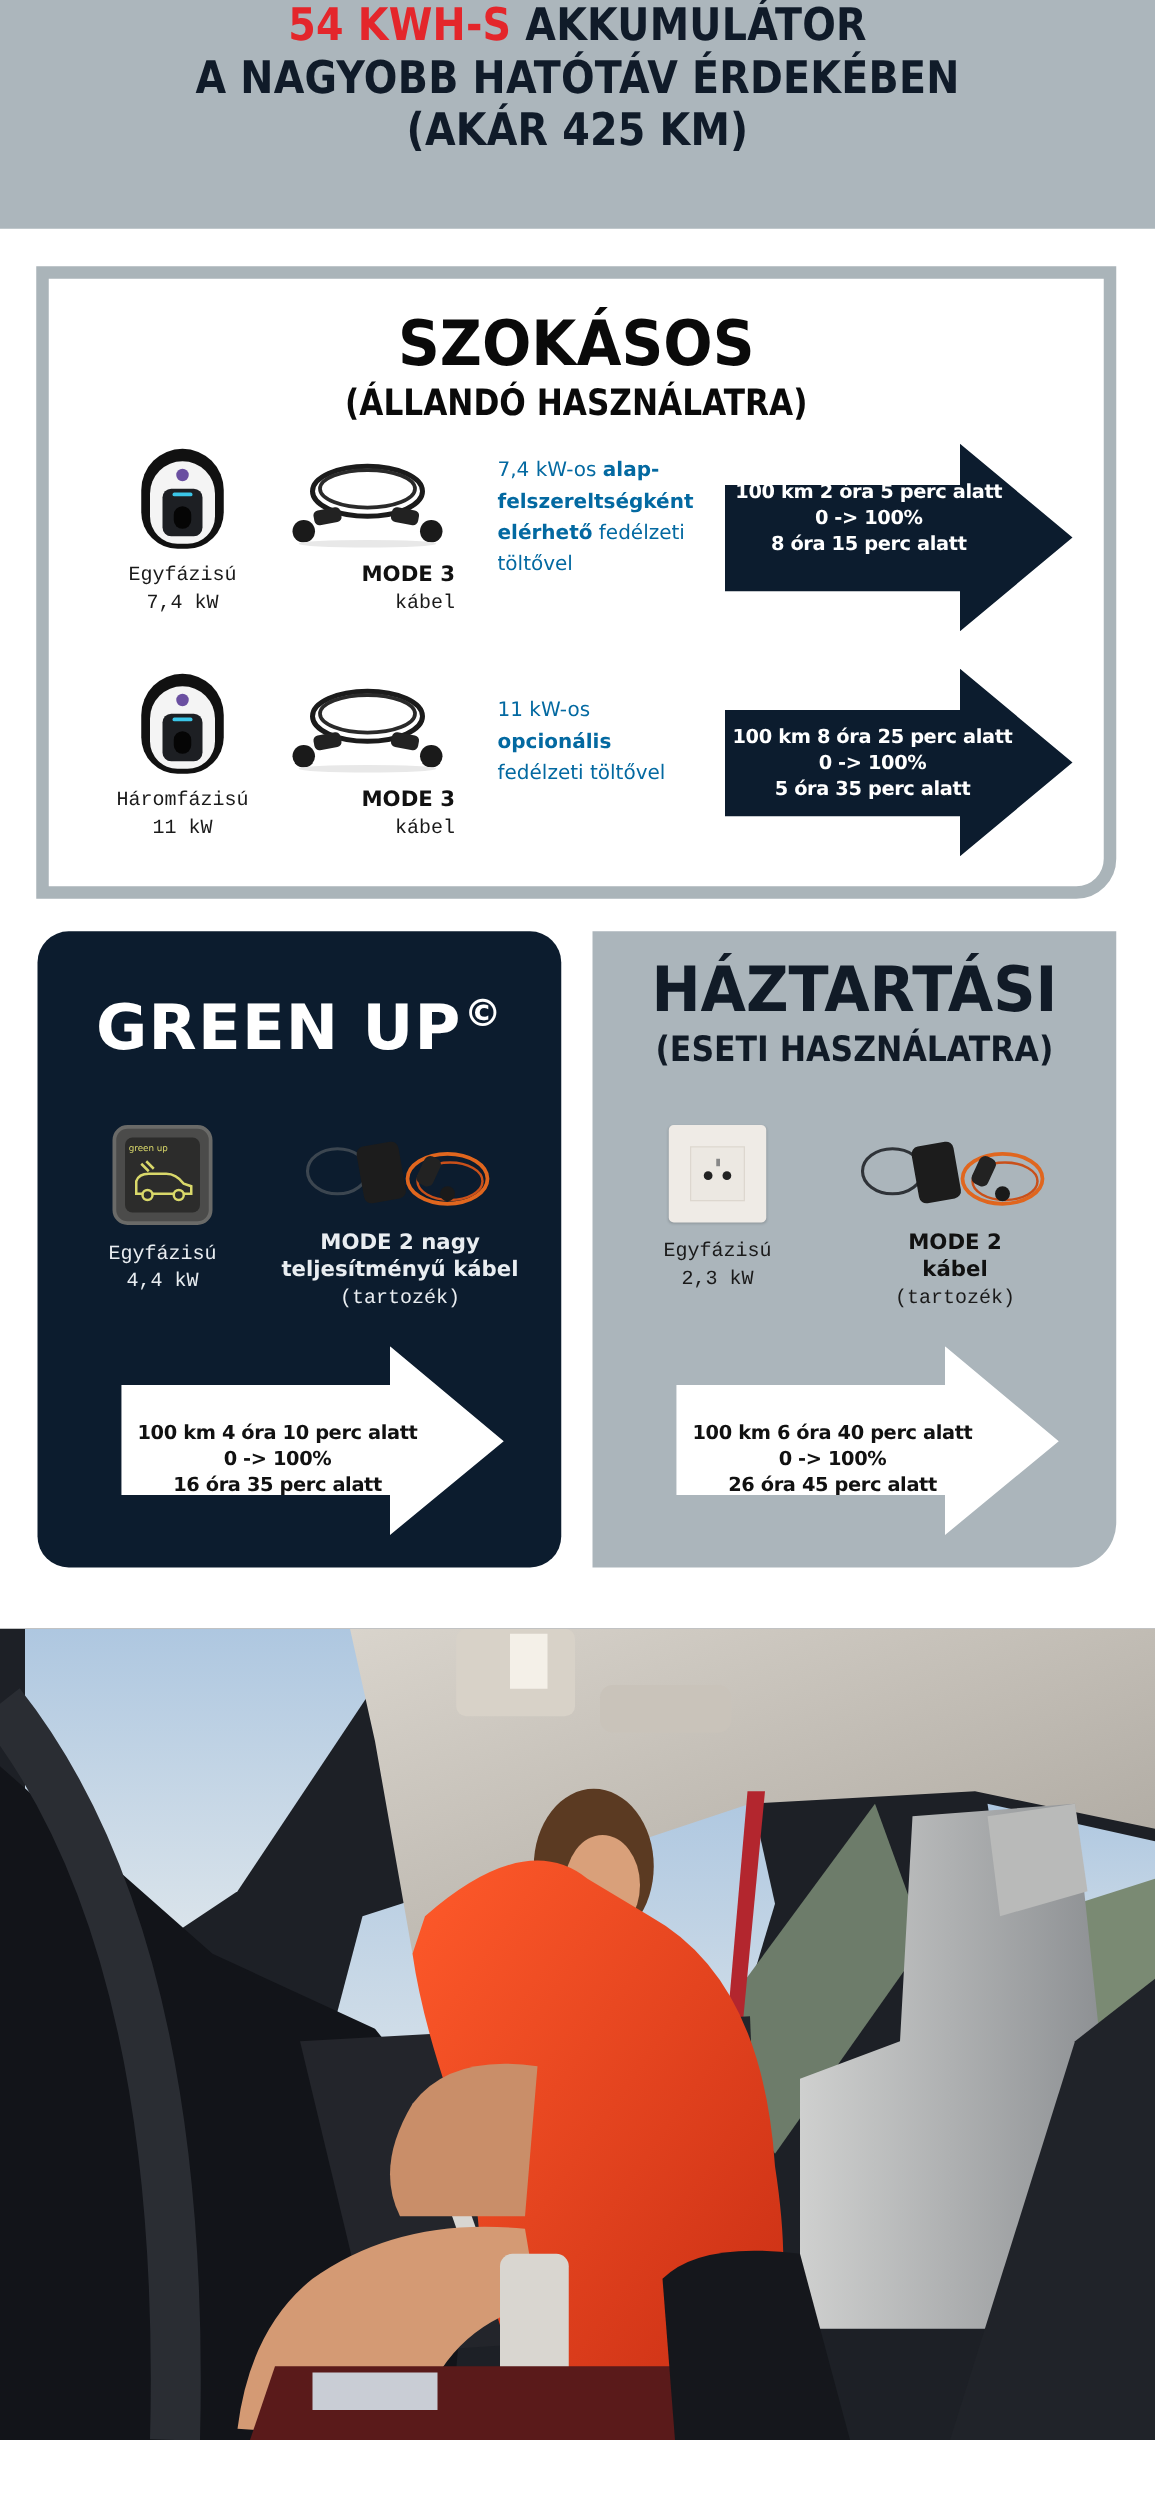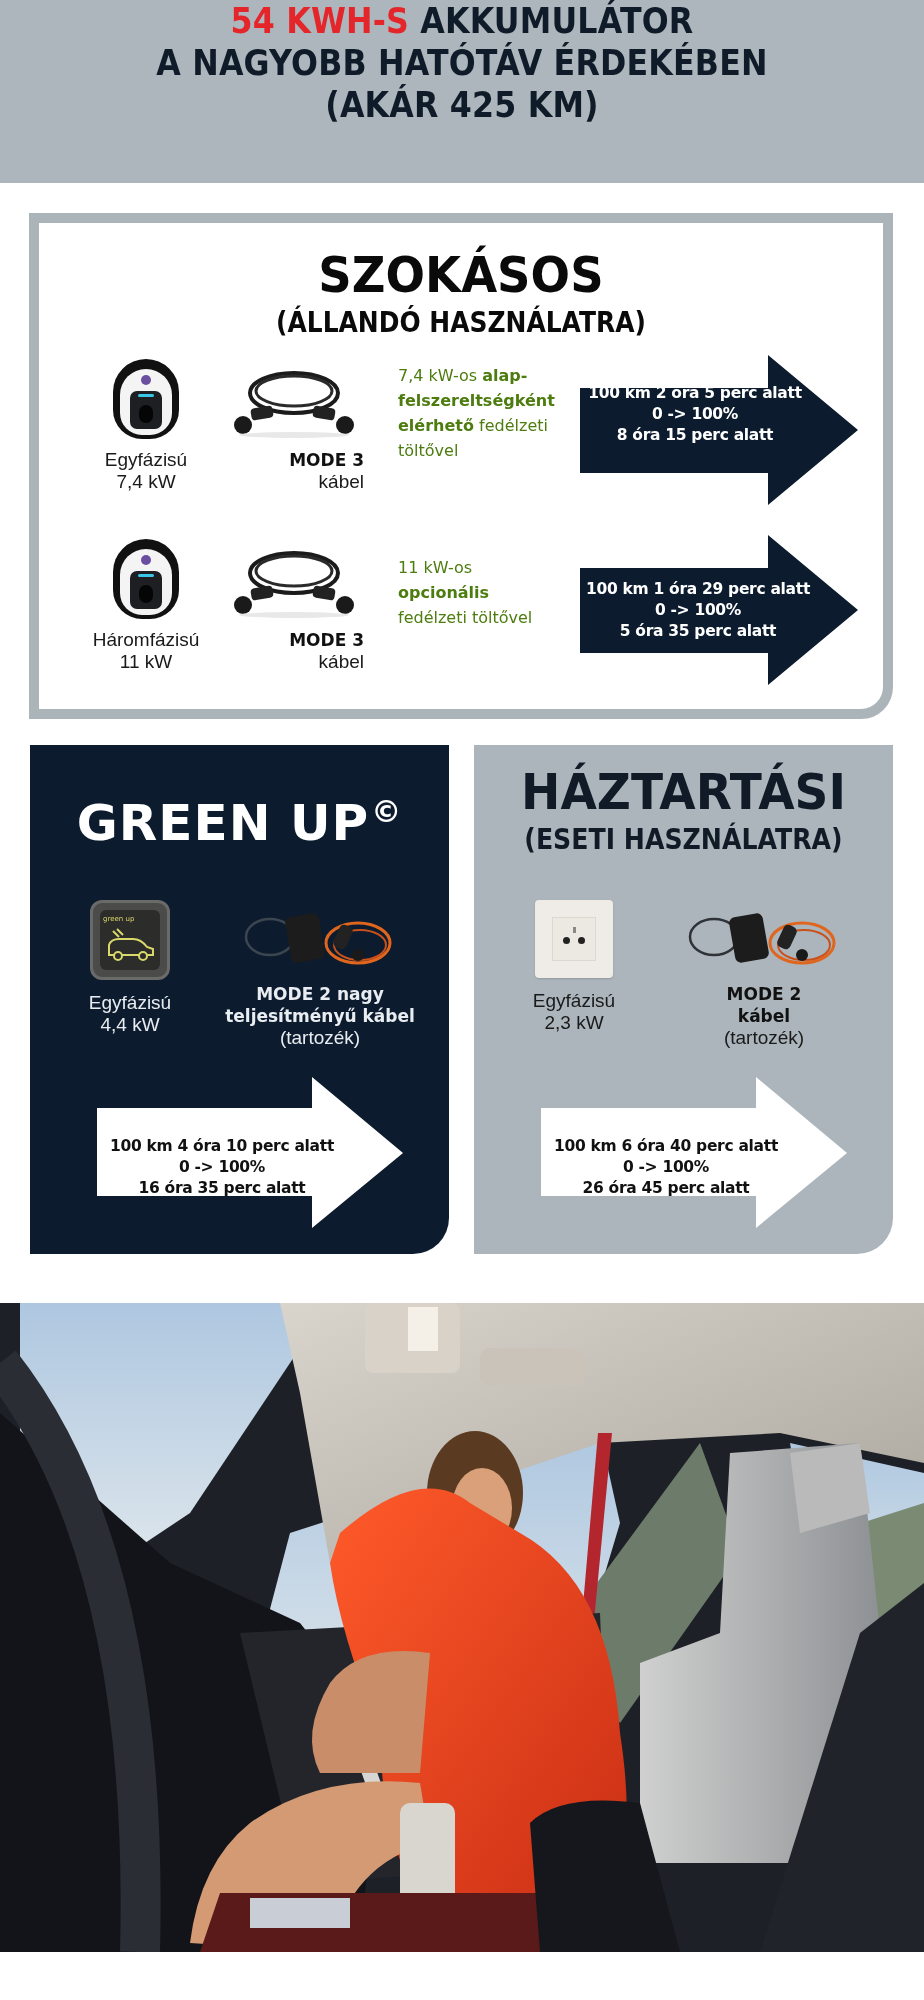--- a/index.html
+++ b/index.html
@@ -46,45 +46,45 @@
     background: #f4f4f4;
   }
   .wallbox .logo { position: absolute; left: 28px; top: 16px; width: 10px; height: 10px; border-radius: 50%; background: #6a4fa0; }
   .wallbox .screen {
     position: absolute; left: 17px; top: 32px; width: 32px; height: 38px; border-radius: 7px; background: #1d1f23;
   }
   .wallbox .led { position: absolute; left: 25px; top: 35px; width: 16px; height: 3px; border-radius: 2px; background: #3bc6e8; }
   .wallbox .socket { position: absolute; left: 26px; top: 46px; width: 14px; height: 18px; border-radius: 7px; background: #050505; }
 
   .label-light {
-    font-family: Liberation Sans, sans-serif; font-size: 19px; line-height: 22px; font-weight: 400; color: #1a1a1a;
+    font-family: Liberation Mono, monospace; font-size: 16px; line-height: 22px; font-weight: 400; color: #1a1a1a;
     margin-top: 10px; white-space: nowrap;
   }
   .label-bold { font-family: "DejaVu Sans", sans-serif; font-weight: 700; font-size: 17px; line-height: 22px; color: #111; white-space: nowrap; }
 
   .cable-wrap { position: absolute; left: 185px; top: 12px; width: 140px; text-align: right; }
   .cable-svg { display: block; margin: 0 auto; width: 130px; height: 80px; }
 
   .desc { position: absolute; left: 359px; top: 16px; width: 180px;
-    font-family: "DejaVu Sans", sans-serif; font-size: 16px; line-height: 25px; color: #4d7c0f; }
+    font-family: "DejaVu Sans", sans-serif; font-size: 16px; line-height: 25px; color: #0369a1; }
   .desc b { font-weight: 700; }
 
   .arrow { position: absolute; }
   .arrow svg { position: absolute; left: 0; top: 0; }
   .arrow .txt {
     position: absolute; text-align: center; font-family: "DejaVu Sans", sans-serif; font-weight: 700;
     font-size: 15.5px; line-height: 21px; letter-spacing: -0.3px; white-space: nowrap;
   }
   .arrow.dark .txt { color: #ffffff; }
   .arrow.light .txt { color: #111111; margin-top: 16px; }
 
   
   .card-green {
     position: absolute; left: 30px; top: 745px; width: 419px; height: 509px;
-    background: #0c1c2e; border-bottom-right-radius: 36px;
+    background: #0c1c2e; border-bottom-right-radius: 36px; border-radius: 25px;
   }
   .card-home {
     position: absolute; left: 474px; top: 745px; width: 419px; height: 509px;
     background: #abb5bb; border-bottom-right-radius: 36px;
   }
   .green-title {
     position: absolute; left: 0; right: 0; top: 38px; text-align: center;
     font-family: "DejaVu Sans", sans-serif; font-weight: 700; font-size: 50px; line-height: 58px; color: #ffffff;
     letter-spacing: 1px;
   }
@@ -206,21 +206,21 @@
       <div class="label-light" style="margin-top:0">kábel</div>
     </div>
     <div class="desc" style="top:28px; width:200px;">
       <span>11 kW-os </span><br><b>opcionális</b><br><span> fedélzeti töltővel</span>
     </div>
     <div class="arrow dark" style="left:541px; top:8px; width:280px; height:150px;">
       <svg width="280" height="150">
           <polygon points="0,33 188,33 188,0 278,75 188,150 188,118 0,118" fill="#0c1c2e"></polygon>
         </svg>
       <div class="txt" style="left:0; width:236px; top:44px;">
-        <div>100 km 1 óra 29 perc alatt</div>
+        <div>100 km 8 óra 25 perc alatt</div>
         <div>0 -&gt; 100%</div>
         <div>5 óra 35 perc alatt</div>
       </div>
     </div>
   </div>
 </div>
 
 <div class="card-green">
   <div class="green-title"><span>GREEN UP</span><sup>©</sup></div>
 

